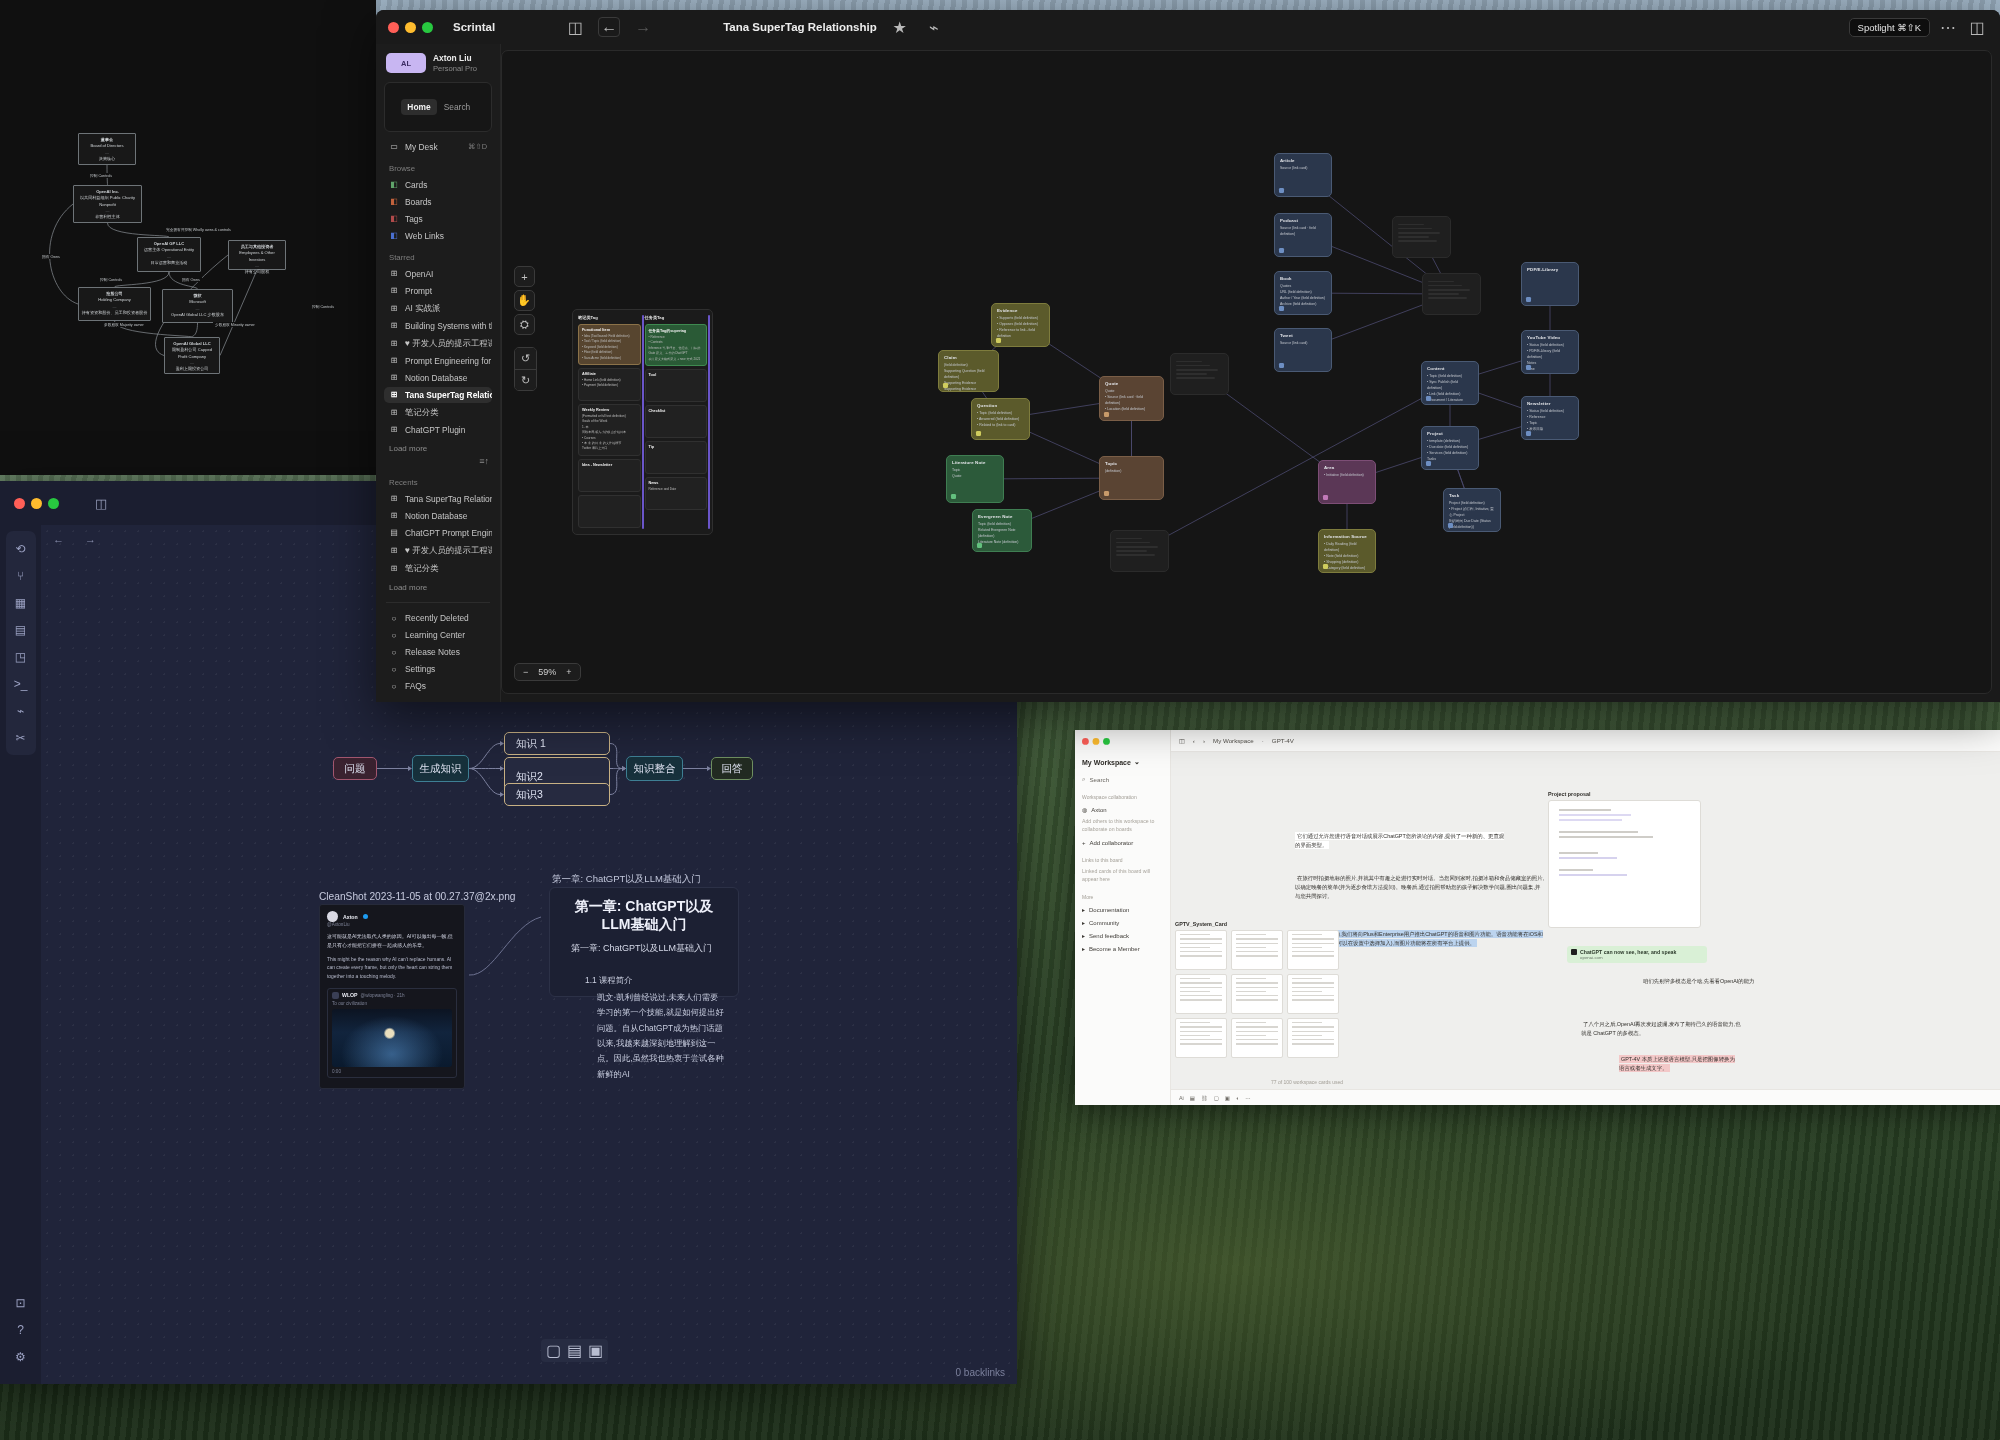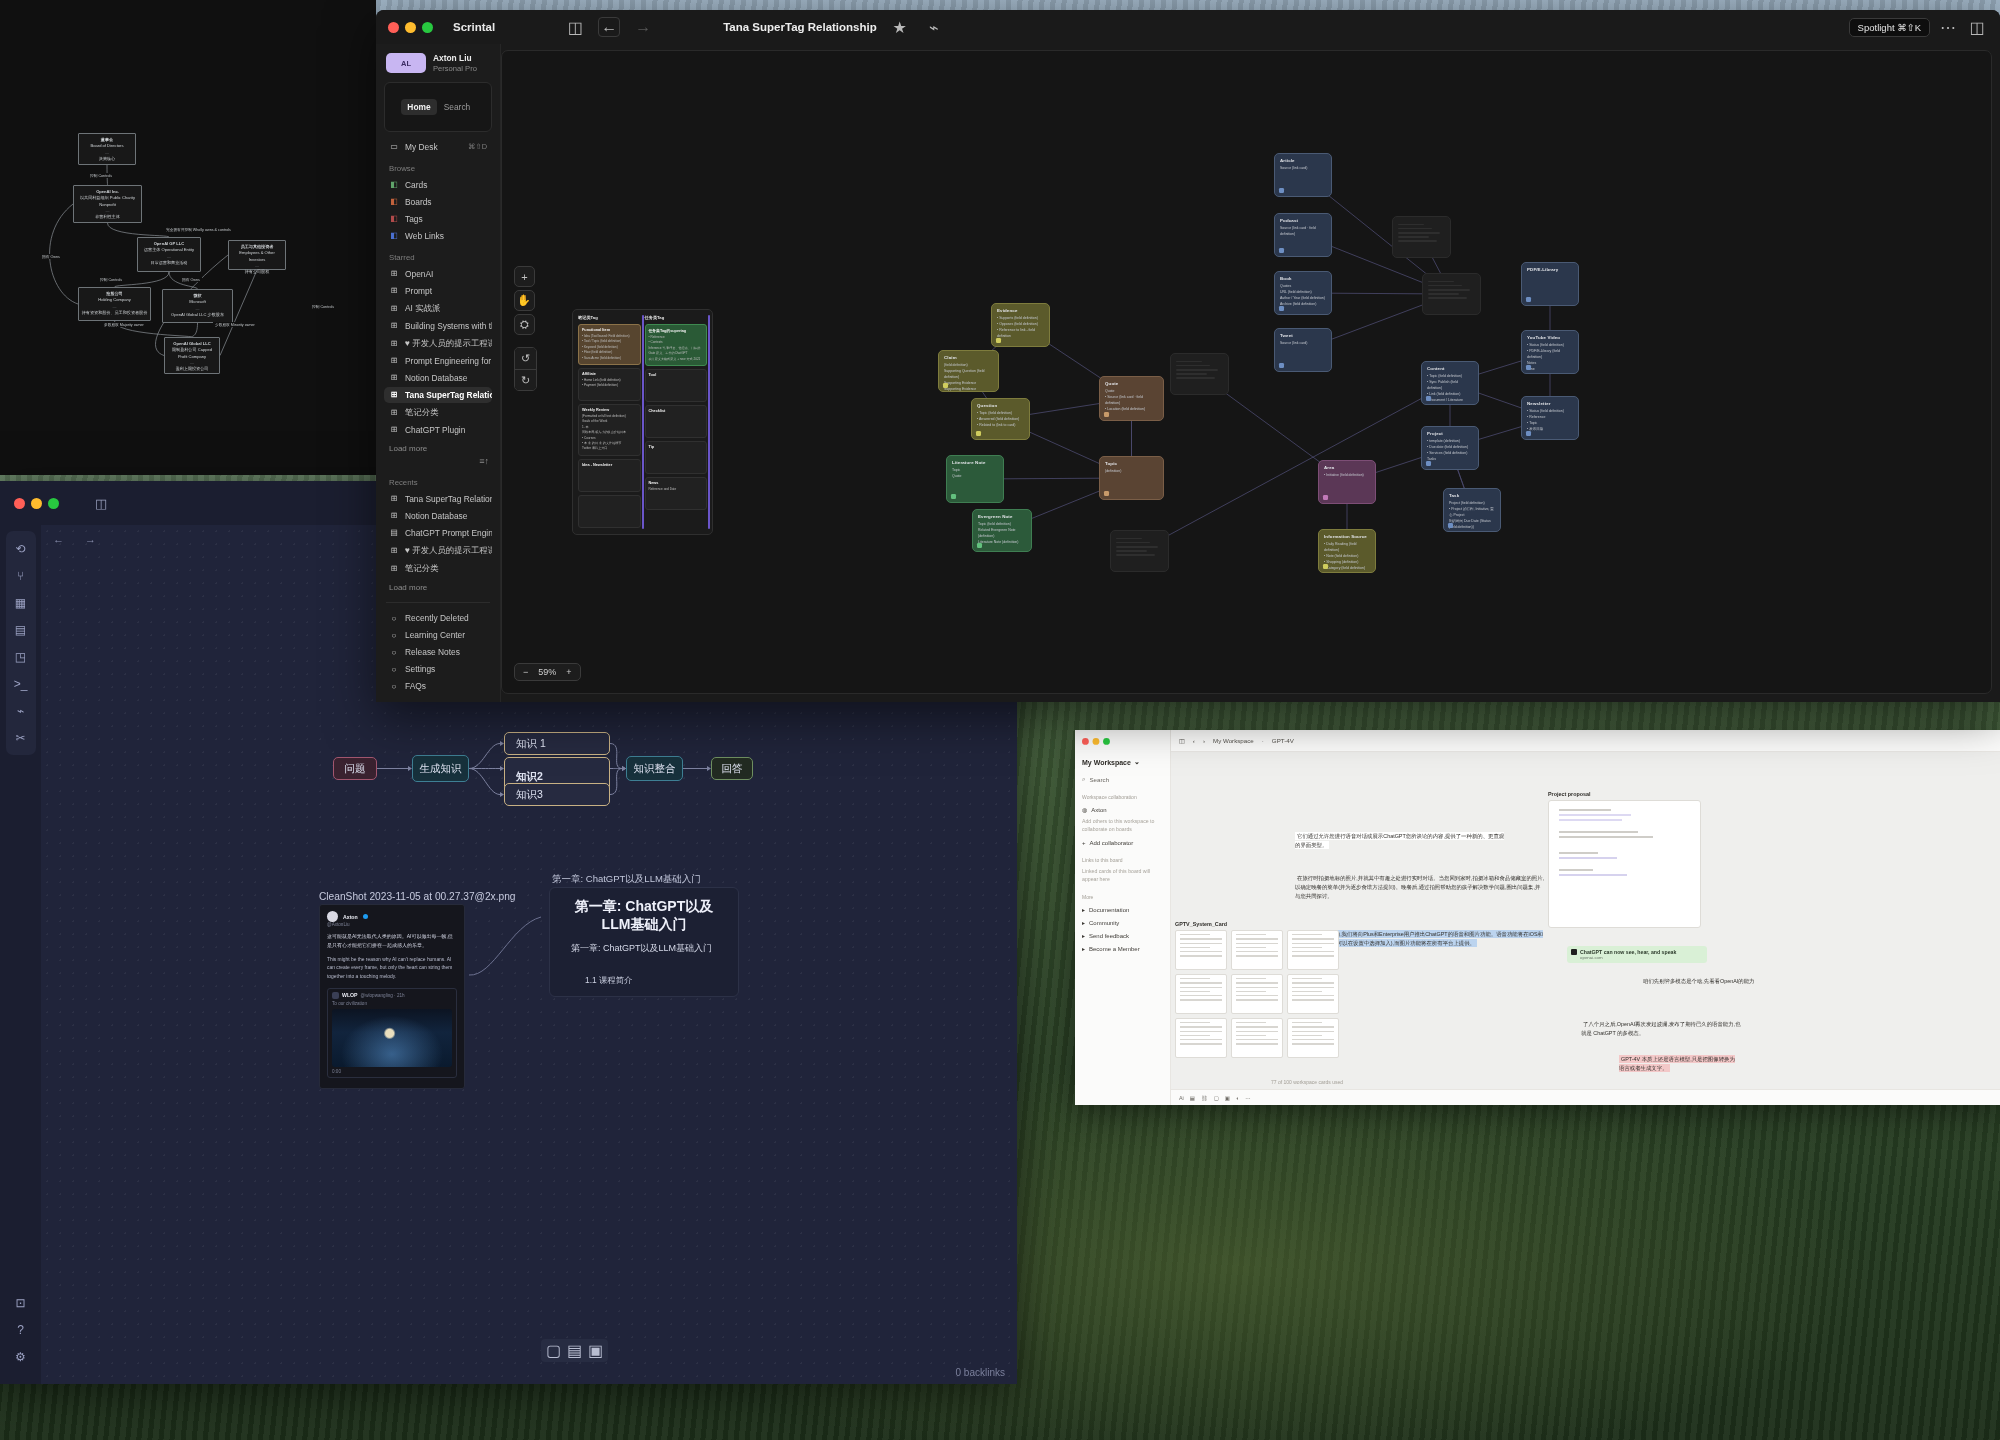--- a/index.html
+++ b/index.html
@@ -381,21 +381,21 @@
             <path d="M 581 241 L 585 243.5 L 581 246 Z" fill="#7d82a0"></path>
             <path d="M 642 243.5 L 666 243.5" stroke="#7d82a0" stroke-width="1" fill="none"></path>
             <path d="M 666 241 L 670 243.5 L 666 246 Z" fill="#7d82a0"></path>
             <path d="M 316 389.5" stroke="none"></path>
             <path d="M 428 450 C 452 452, 470 400, 500 392" stroke="#6c7190" stroke-width="1" fill="none"></path>
           </svg>
         <div id="flowNodes">
             <div class="bNode q" style="left:292px;top:232px;width:44px;height:23px;">问题</div>
             <div class="bNode gen" style="left:371px;top:230px;width:57px;height:27px;">生成知识</div>
             <div class="bNode k" style="left:463px;top:207px;width:106px;height:23px;">知识 1</div>
-            <div class="bNode k" style="left:463px;top:232px;width:106px;height:39px;font-weight:bold;">知识2</div>
+            <div class="bNode k" style="left:463px;top:232px;width:106px;height:39px;">知识2</div>
             <div class="bNode k" style="left:463px;top:258px;width:106px;height:23px;">知识3</div>
             <div class="bNode merge" style="left:585px;top:231px;width:57px;height:25px;">知识整合</div>
             <div class="bNode ans" style="left:670px;top:232px;width:42px;height:23px;">回答</div>
           </div>
 
         <div class="ssLabel" style="left:278px; top:366px;">CleanShot 2023-11-05 at 00.27.37@2x.png</div>
         <div class="ssImg" style="left:278px; top:379px; width:146px; height:185px;">
           <div class="tw">
             <div class="twHead">
               <span class="twAvatar"></span>
@@ -417,20 +417,21 @@
             </div>
           </div>
         </div>
 
         <div class="docTitleOutside" style="left:511px; top:348px;">第一章: ChatGPT以及LLM基础入门</div>
         <div class="docCard" style="left:508px; top:362px; width:190px; height:110px;">
           <div class="docH1">第一章: ChatGPT以及LLM基础入门</div>
           <ul class="docUl">
             <li class="docL1">第一章: ChatGPT以及LLM基础入门</li>
             <li class="docL2">1.1 课程简介</li>
+            <li class="docL3">凯文·凯利曾经说过,未来人们需要学习的第一个技能,就是如何提出好问题。自从ChatGPT成为热门话题以来,我越来越深刻地理解到这一点。因此,虽然我也热衷于尝试各种新鲜的AI</li>
           </ul>
         </div>
 
         <div class="docTools" id="docTools">
             <div class="docTool">▢</div>
             <div class="docTool">▤</div>
             <div class="docTool">▣</div>
           </div>
         <div class="bFooter">0 backlinks</div>
       </div>

